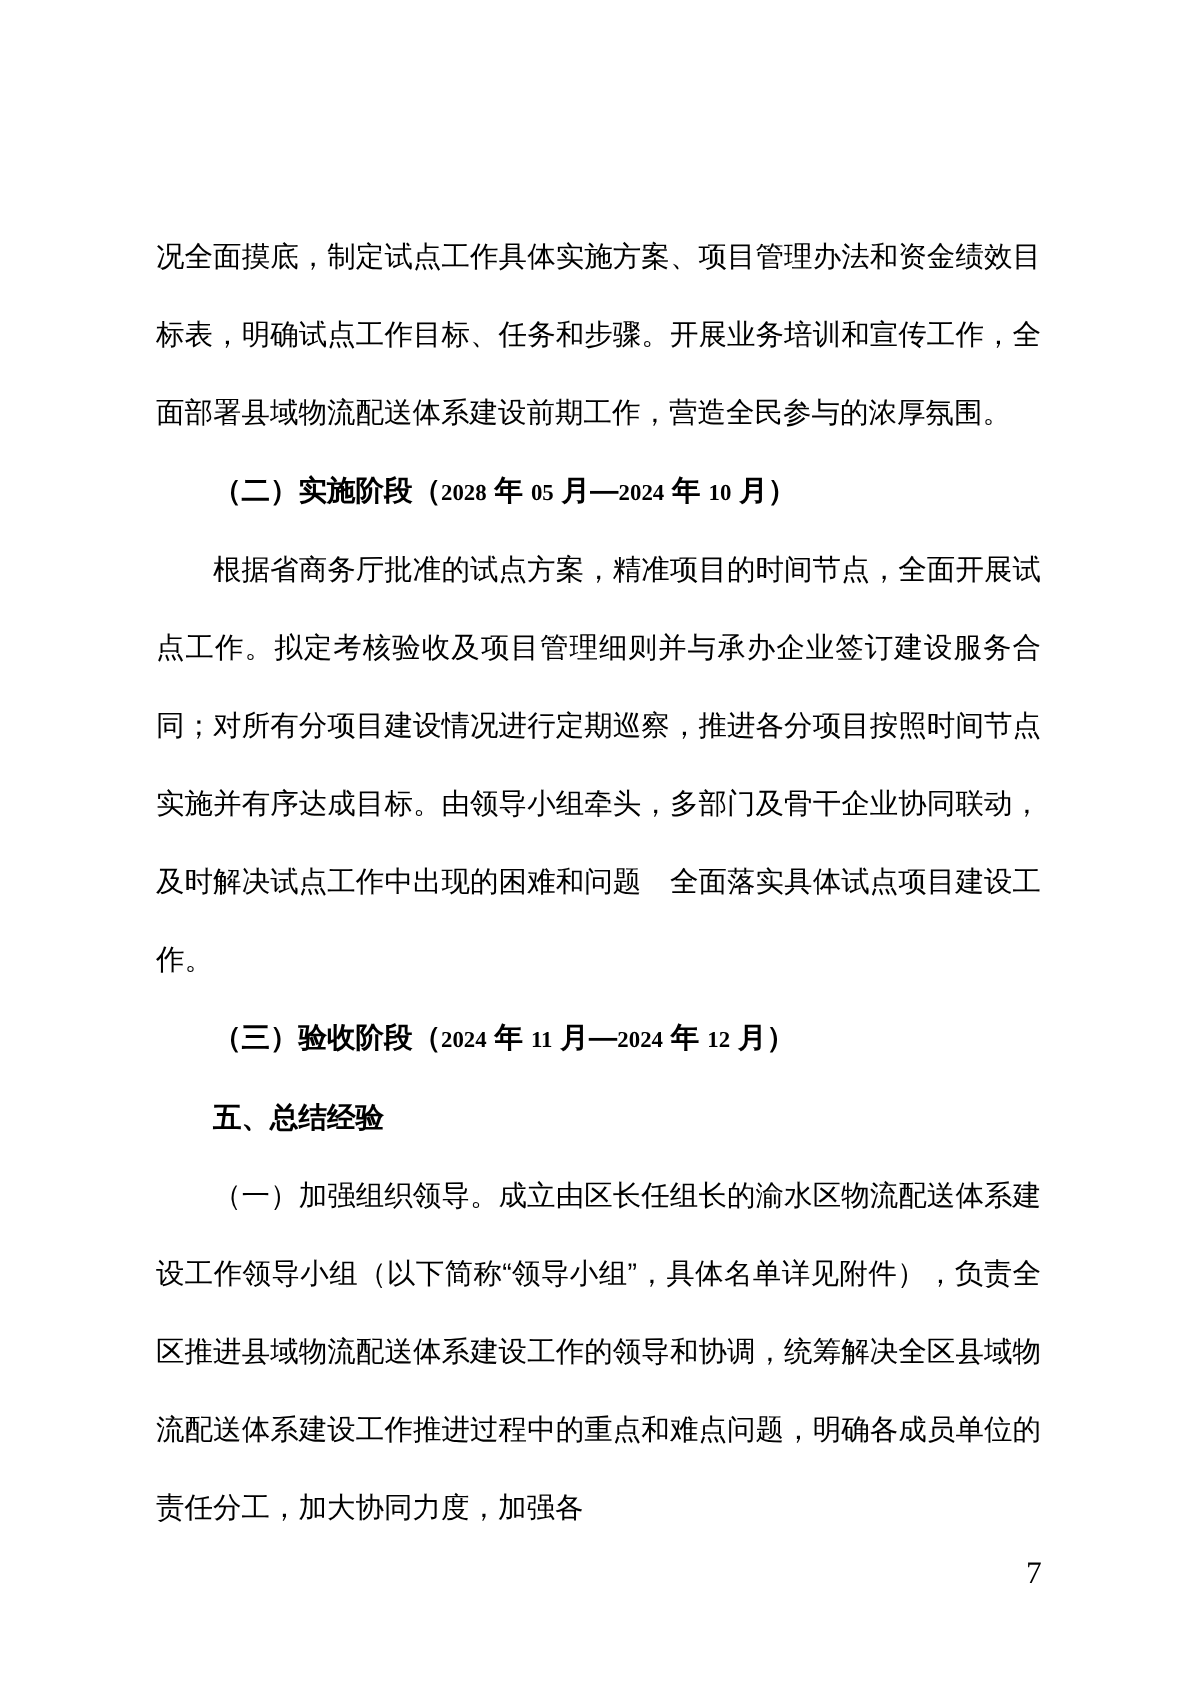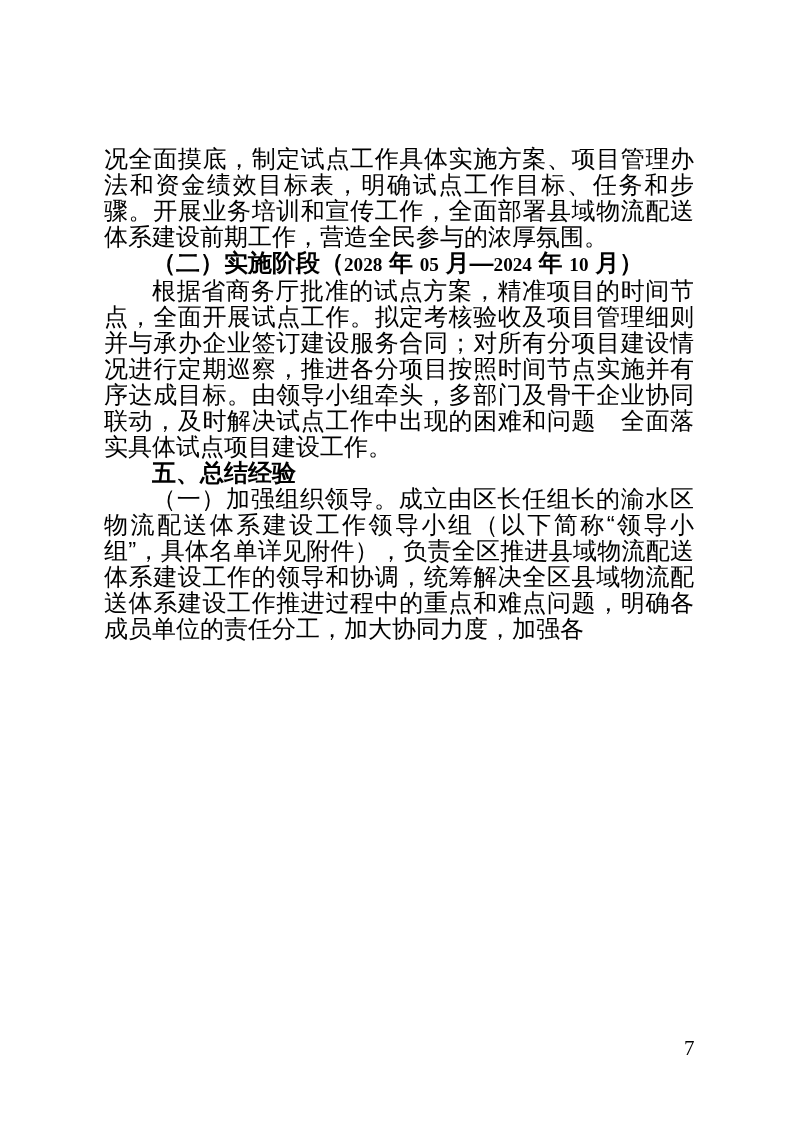--- a/index.html
+++ b/index.html
@@ -14,22 +14,22 @@
     background: #ffffff;
     overflow: hidden;
     font-family: "Liberation Sans", "DejaVu Sans", sans-serif;
     color: #000000;
   }
   .content {
     position: absolute;
     left: 104px;
     top: 146px;
     width: 590px;
-    font-size: 24px;
-    line-height: 26px;
+    font-size: 19px;
+    line-height: 52px;
     text-align: justify;
     text-justify: inter-ideograph;
   }
   .content p {
     margin: 0;
     padding: 0;
     text-indent: 2em;
   }
   .content p.cont {
     text-indent: 0;
@@ -55,19 +55,20 @@
   }
 </style>
 </head>
 <body>
 
 <div class="page">
   <div class="content">
     <p class="cont">况全面摸底，制定试点工作具体实施方案、项目管理办法和资金绩效目标表，明确试点工作目标、任务和步骤。开展业务培训和宣传工作，全面部署县域物流配送体系建设前期工作，营造全民参与的浓厚氛围。</p>
     <p class="hd shrink-digits">（二）实施阶段（<span class="num">2028</span> 年 <span class="num">05</span> 月—<span class="num">2024</span> 年 <span class="num">10</span> 月）</p>
     <p>根据省商务厅批准的试点方案，精准项目的时间节点，全面开展试点工作。拟定考核验收及项目管理细则并与承办企业签订建设服务合同；对所有分项目建设情况进行定期巡察，推进各分项目按照时间节点实施并有序达成目标。由领导小组牵头，多部门及骨干企业协同联动，及时解决试点工作中出现的困难和问题　全面落实具体试点项目建设工作。</p>
+    <p class="hd shrink-digits">（三）验收阶段（<span class="num">2024</span> 年 <span class="num">11</span> 月—<span class="num">2024</span> 年 <span class="num">12</span> 月）</p>
     <p class="hd">五、总结经验</p>
     <p>
       <span class="lead">（一）加强组织领导。</span><span>成立由区长任组长的渝水区物流配送体系建设工作领导小组（以下简称“领导小组”，具体名单详见附件），负责全区推进县域物流配送体系建设工作的领导和协调，统筹解决全区县域物流配送体系建设工作推进过程中的重点和难点问题，明确各成员单位的责任分工，加大协同力度，加强各</span>
     </p>
   </div>
   <div class="page-number">7</div>
 </div>
 
 </body></html>

